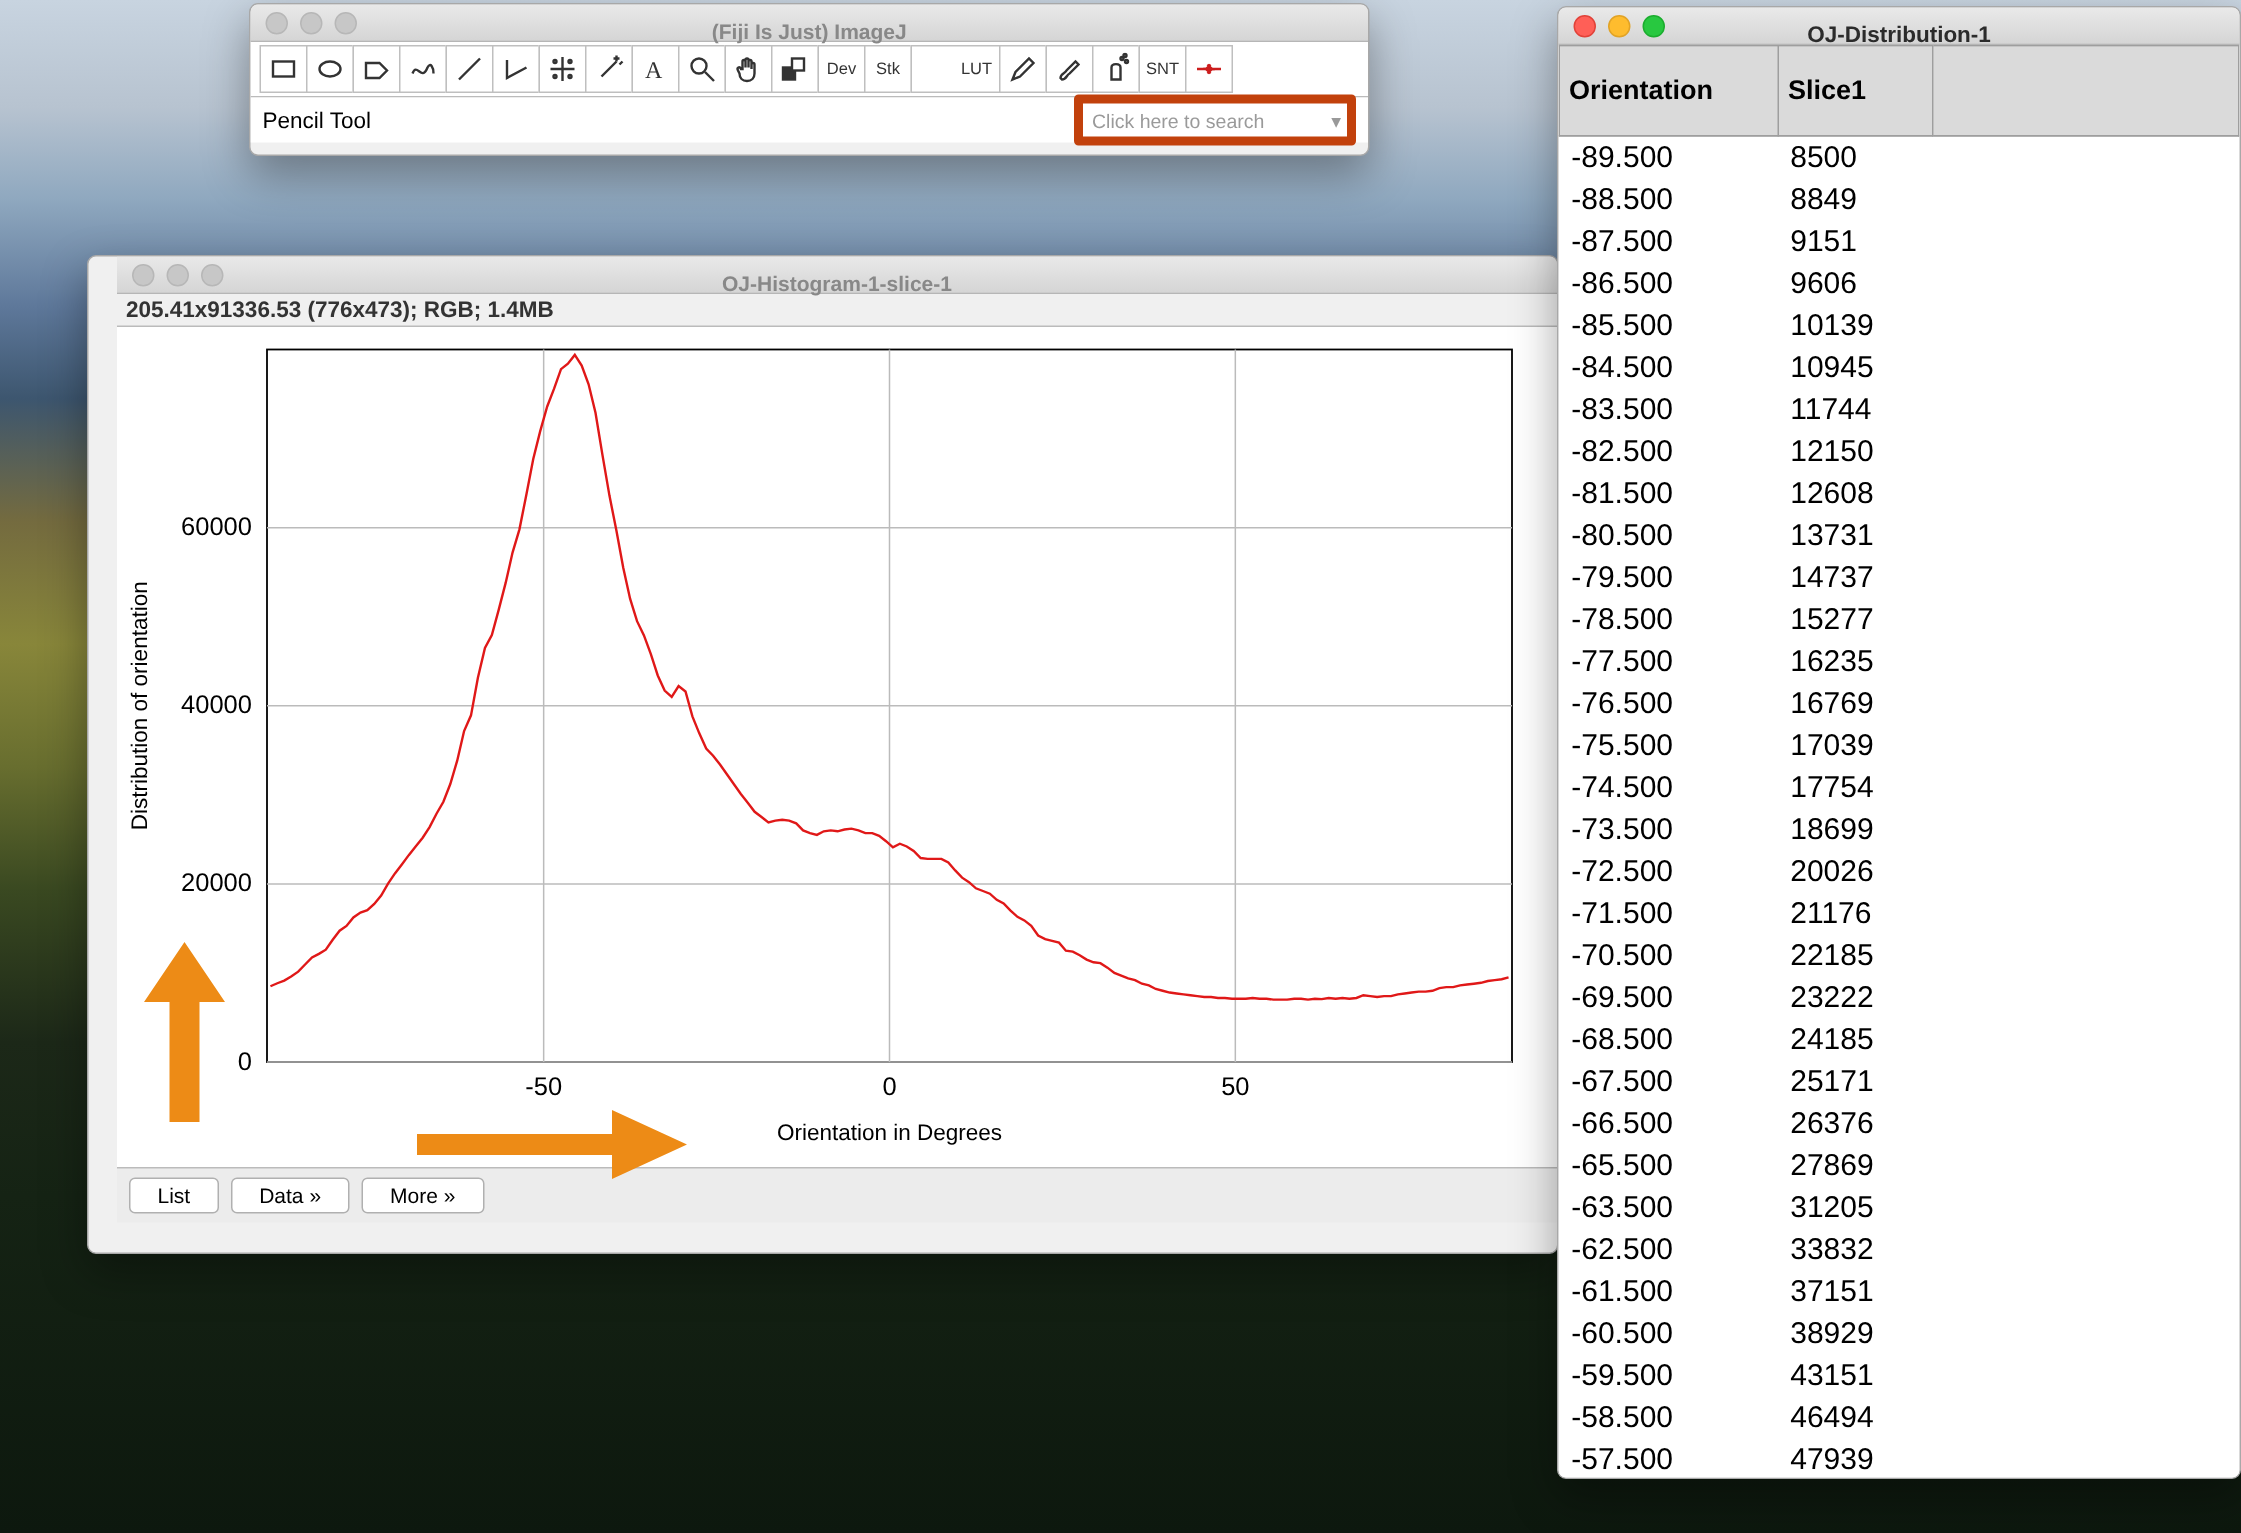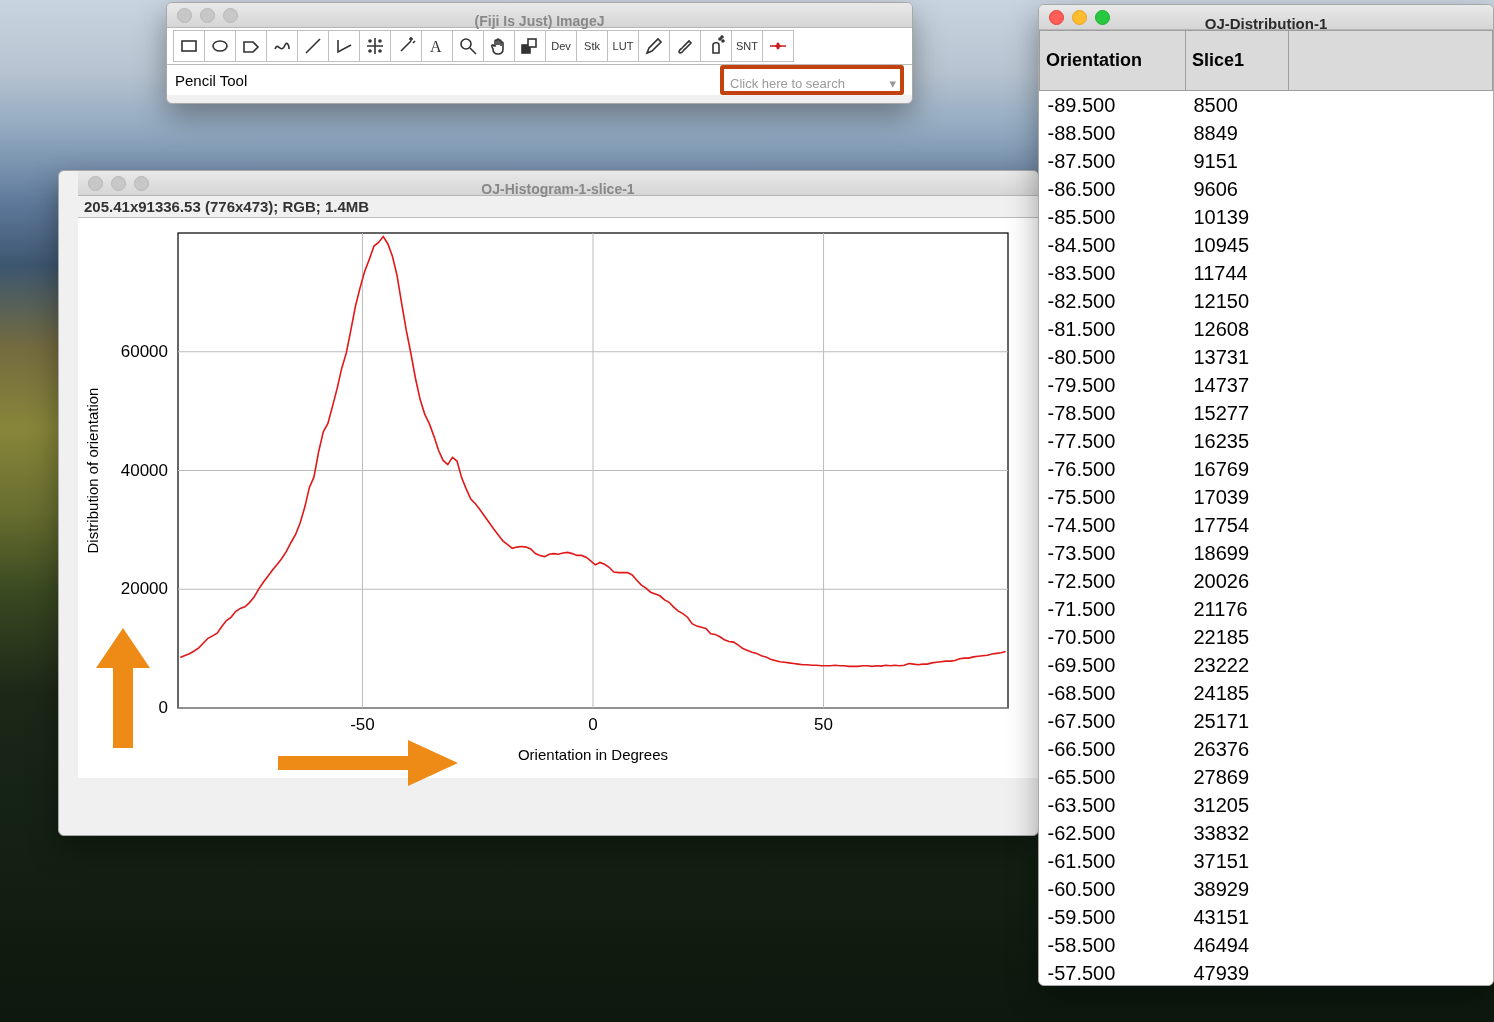--- a/index.html
+++ b/index.html
@@ -22,21 +22,21 @@
   .active .tl.grn{background:#28c840;border:1px solid #1bad2e;}
   .active .title{color:#2b2b2b;}
 
   
   #win-ij{left:166px;top:2px;width:745px;height:100px;}
   .ij-toolbar{display:flex;align-items:center;padding:2px 6px;background:#fff;border-bottom:1px solid #bbb;}
   .tool-btn{width:30px;height:30px;border:1px solid #bfbfbf;background:#fff;display:flex;align-items:center;justify-content:center;margin-right:-1px;font-size:12px;color:#333;}
   .tool-btn svg{width:22px;height:22px;stroke:#333;fill:none;stroke-width:1.6;}
   .tool-btn.red-arrows svg{stroke:#cc1d1d;}
   .ij-status{display:flex;align-items:center;justify-content:space-between;padding:0 8px;height:30px;background:#fff;}
-  .ij-search{width:170px;height:22px;border:4px solid #c2410c;border-radius:3px;color:#9a9a9a;padding-left:6px;display:flex;align-items:flex-end;font-size:13px;}
+  .ij-search{width:170px;height:22px;border:6px solid #c2410c;border-radius:3px;color:#9a9a9a;padding-left:6px;display:flex;align-items:center;font-size:13px;}
 
   
   #win-hist{left:58px;top:170px;width:960px;height:664px;padding-left:19px;}
   .img-info{font-size:15px;color:#333;padding:2px 6px 2px 6px;background:#f0f0f0;border-bottom:1px solid #bbb;font-weight:bold;}
   .plot-area{background:#fff;position:relative;width:100%;height:560px;}
   #plot-svg{position:absolute;left:0;top:0;width:100%;height:100%;}
   .axis-label{font-size:15px;fill:#000;}
   .tick-label{font-size:17px;fill:#000;}
   .hist-btnbar{display:flex;gap:8px;padding:6px 8px;background:#ececec;border-top:1px solid #bbb;}
   .hist-btn{background:#fff;border:1px solid #b0b0b0;border-radius:4px;padding:3px 18px;font-size:14px;}
@@ -127,21 +127,21 @@
         </svg>
       </div>
       <div class="tool-btn">
         <svg viewBox="0 0 22 22">
           <rect x="3" y="10" width="8" height="8" fill="#333"></rect>
           <rect x="9" y="4" width="8" height="8" fill="#fff" stroke="#333"></rect>
         </svg>
       </div>
       <div class="tool-btn" style="font-size: 11px;">Dev</div>
       <div class="tool-btn" style="font-size: 11px;">Stk</div>
-      <div class="tool-btn" style="font-size: 11px;">LUT</div>
+      <div class="tool-btn" style="font-size: 11px; padding-left: 28px;">LUT</div>
       <div class="tool-btn">
         <svg viewBox="0 0 22 22">
           <path d="M4 18l2-5 9-9 3 3-9 9z"></path>
         </svg>
       </div>
       <div class="tool-btn">
         <svg viewBox="0 0 22 22">
           <path d="M5 17c0-3 3-3 4-5l6-6 2 2-6 6c-2 1-2 4-5 4z"></path>
         </svg>
       </div>
@@ -206,20 +206,25 @@
       <svg width="54" height="120" viewBox="0 0 54 120">
           <polygon points="27,0 54,40 37,40 37,120 17,120 17,40 0,40"></polygon>
         </svg>
     </div>
     <div class="arrow" style="left:200px;top:522px;">
       <svg width="180" height="46" viewBox="0 0 180 46">
           <polygon points="0,16 130,16 130,0 180,23 130,46 130,30 0,30"></polygon>
         </svg>
     </div>
   </div>
+  <div class="hist-btnbar">
+    <button class="hist-btn">List</button>
+    <button class="hist-btn">Data »</button>
+    <button class="hist-btn">More »</button>
+  </div>
 </div>
 
 <div id="win-dist" class="mac-window">
   <div class="titlebar active">
     <div class="traffic">
       <div class="tl red"></div>
       <div class="tl yel"></div>
       <div class="tl grn"></div>
     </div>
     <div class="title" style="font-size:15px;">OJ-Distribution-1</div>

